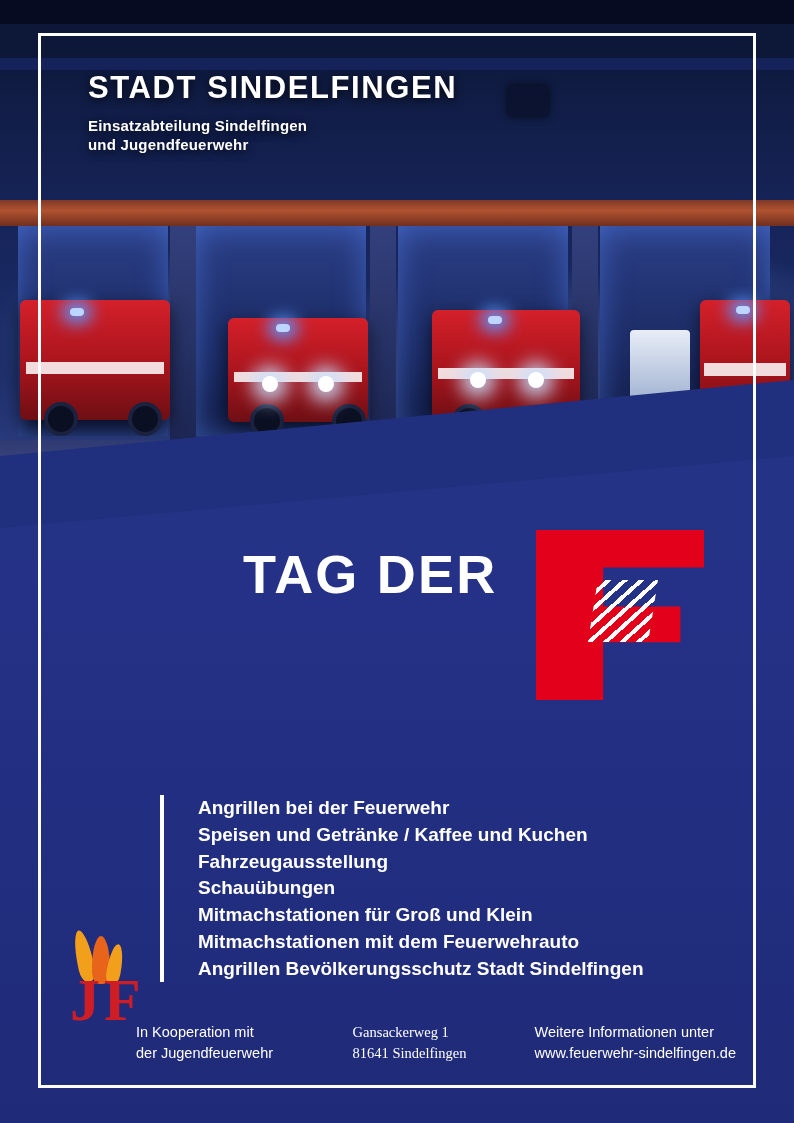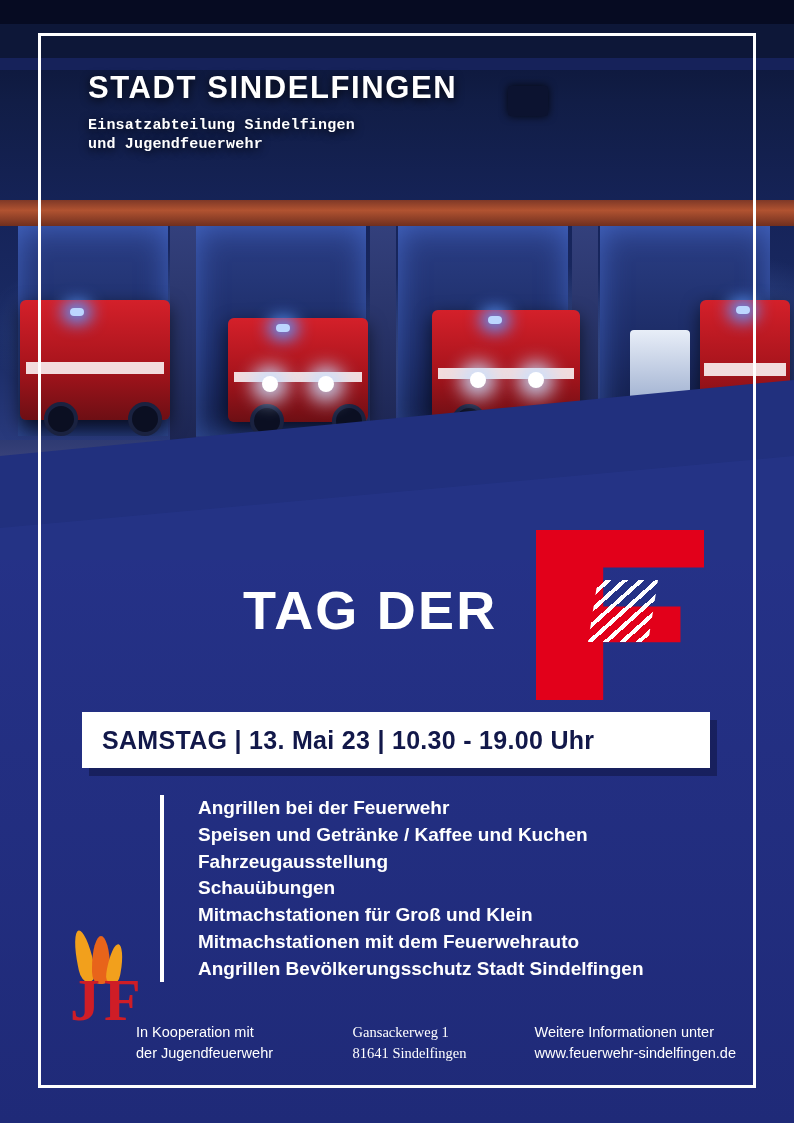--- a/index.html
+++ b/index.html
@@ -163,27 +163,26 @@
     font-weight: bold;
     letter-spacing: 1.6px;
     line-height: 1.16;
   }
   .header .sub {
     margin-top: 10px;
     font-size: 15px;
     font-weight: bold;
     line-height: 1.3;
     letter-spacing: .2px;
-    font-family: Liberation Mono, monospace;
   }
 
   
   .title {
     position: absolute;
-    left: 0; top: 576px;
+    left: 0; top: 540px;
     width: 794px;
     color: #ffffff;
     text-align: left;
   }
   .title .t1, .title .t2 {
     font-size: 54px;
     font-weight: bold;
     letter-spacing: 2.2px;
     line-height: 1.26;
   }
@@ -368,23 +367,20 @@
 
   <div class="logomark">
     <div class="fshape"></div>
     <div class="slashes"></div>
   </div>
 
   <div class="title">
     <div class="t1">TAG DER</div>
   </div>
 
-  <div class="datebar">
-    <div class="txt">SAMSTAG | 13. Mai 23 | 10.30 - 19.00 Uhr</div>
-  </div>
 
   <div class="program">
     <ul>
       <li>Angrillen bei der Feuerwehr</li>
       <li>Speisen und Getränke / Kaffee und Kuchen</li>
       <li>Fahrzeugausstellung</li>
       <li>Schauübungen</li>
       <li>Mitmachstationen für Groß und Klein</li>
       <li>Mitmachstationen mit dem Feuerwehrauto</li>
       <li>Angrillen Bevölkerungsschutz Stadt Sindelfingen</li>

